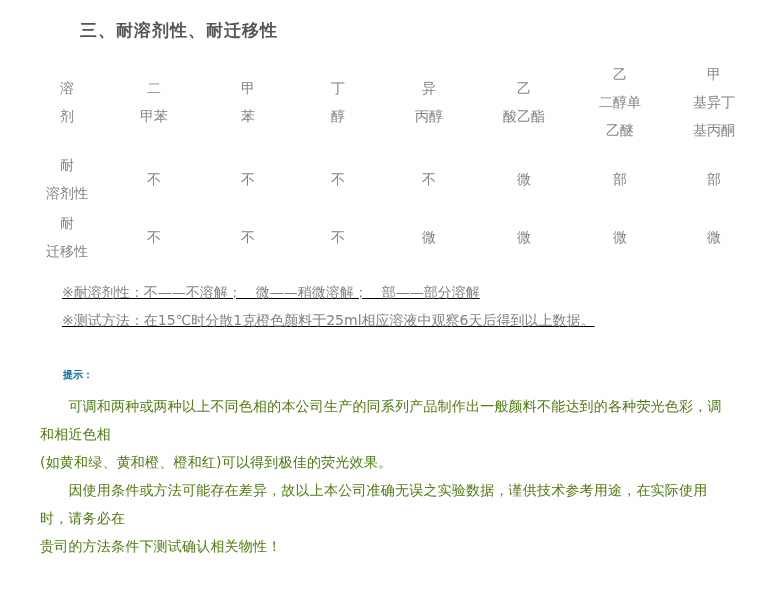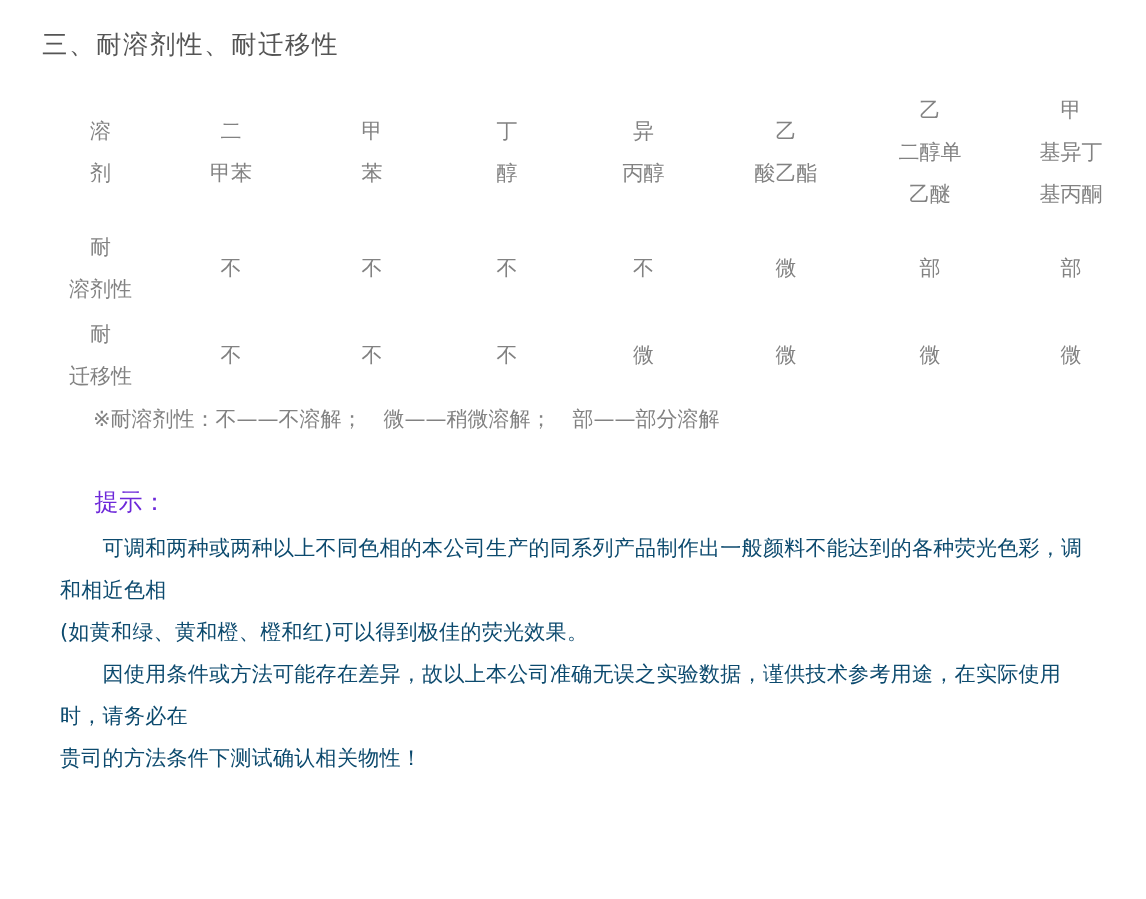--- a/index.html
+++ b/index.html
@@ -8,23 +8,23 @@
     background: #ffffff;
     font-family: "DejaVu Sans", "Liberation Sans", sans-serif;
     overflow: hidden;
   }
   .page {
     width: 764px; height: 599px;
     padding: 18px 20px 0 0;
     position: relative;
   }
   .doc-title {
-    margin-left: 28px;
+    margin-left: 80px;
     font-size: 17px;
-    font-weight: normal;
+    font-weight: bold;
     letter-spacing: 1px;
     color: #555555;
     height: 24px;
     line-height: 24px;
   }
   table.solvent-table {
     border-collapse: collapse;
     table-layout: fixed;
     margin: 12px 0 0 28px;
     width: 732px;
@@ -43,42 +43,43 @@
   tr.data-row td { height: 58px; }
   .c1 { width: 78px; }
   .c2 { width: 96px; }
   .c3 { width: 92px; }
   .c4 { width: 88px; }
   .c5 { width: 94px; }
   .c6 { width: 96px; }
   .c7 { width: 96px; }
   .c8 { width: 92px; }
   .notes {
-    margin: 0 0 0 62px;
+    margin: 12px 0 0 62px;
+    text-decoration: underline;
   }
   .note-line {
     font-size: 14px;
     line-height: 28px;
     color: #828282;
     white-space: pre-line;
   }
   .tips-heading {
     margin: 30px 0 0 63px;
-    font-size: 16px;
-    font-weight: normal;
-    color: #6d28d9;
+    font-size: 10px;
+    font-weight: bold;
+    color: #0369a1;
     line-height: 22px;
   }
   .tips-paragraphs {
     margin: 6px 18px 0 40px;
   }
   .tips-para {
     font-size: 14px;
     line-height: 28px;
-    color: #0c4a6e;
+    color: #4d7c0f;
     white-space: pre-line;
     letter-spacing: 0.2px;
   }
 </style>
 </head>
 <body>
 
 <div class="page">
 
   <div class="doc-title">三、耐溶剂性、耐迁移性</div>
@@ -135,20 +136,21 @@
         <td>微</td>
         <td>微</td>
         <td>微</td>
         <td>微</td>
       </tr>
     </tbody>
   </table>
 
   <div class="notes">
     <div class="note-line">※耐溶剂性：不——不溶解；　微——稍微溶解；　部——部分溶解</div>
+    <div class="note-line">※测试方法：在15℃时分散1克橙色颜料于25ml相应溶液中观察6天后得到以上数据。</div>
   </div>
 
   <div class="tips-heading">提示：</div>
 
   <div class="tips-paragraphs">
     <p class="tips-para">　　可调和两种或两种以上不同色相的本公司生产的同系列产品制作出一般颜料不能达到的各种荧光色彩，调和相近色相
 (如黄和绿、黄和橙、橙和红)可以得到极佳的荧光效果。</p>
     <p class="tips-para">　　因使用条件或方法可能存在差异，故以上本公司准确无误之实验数据，谨供技术参考用途，在实际使用时，请务必在
 贵司的方法条件下测试确认相关物性！</p>
   </div>

